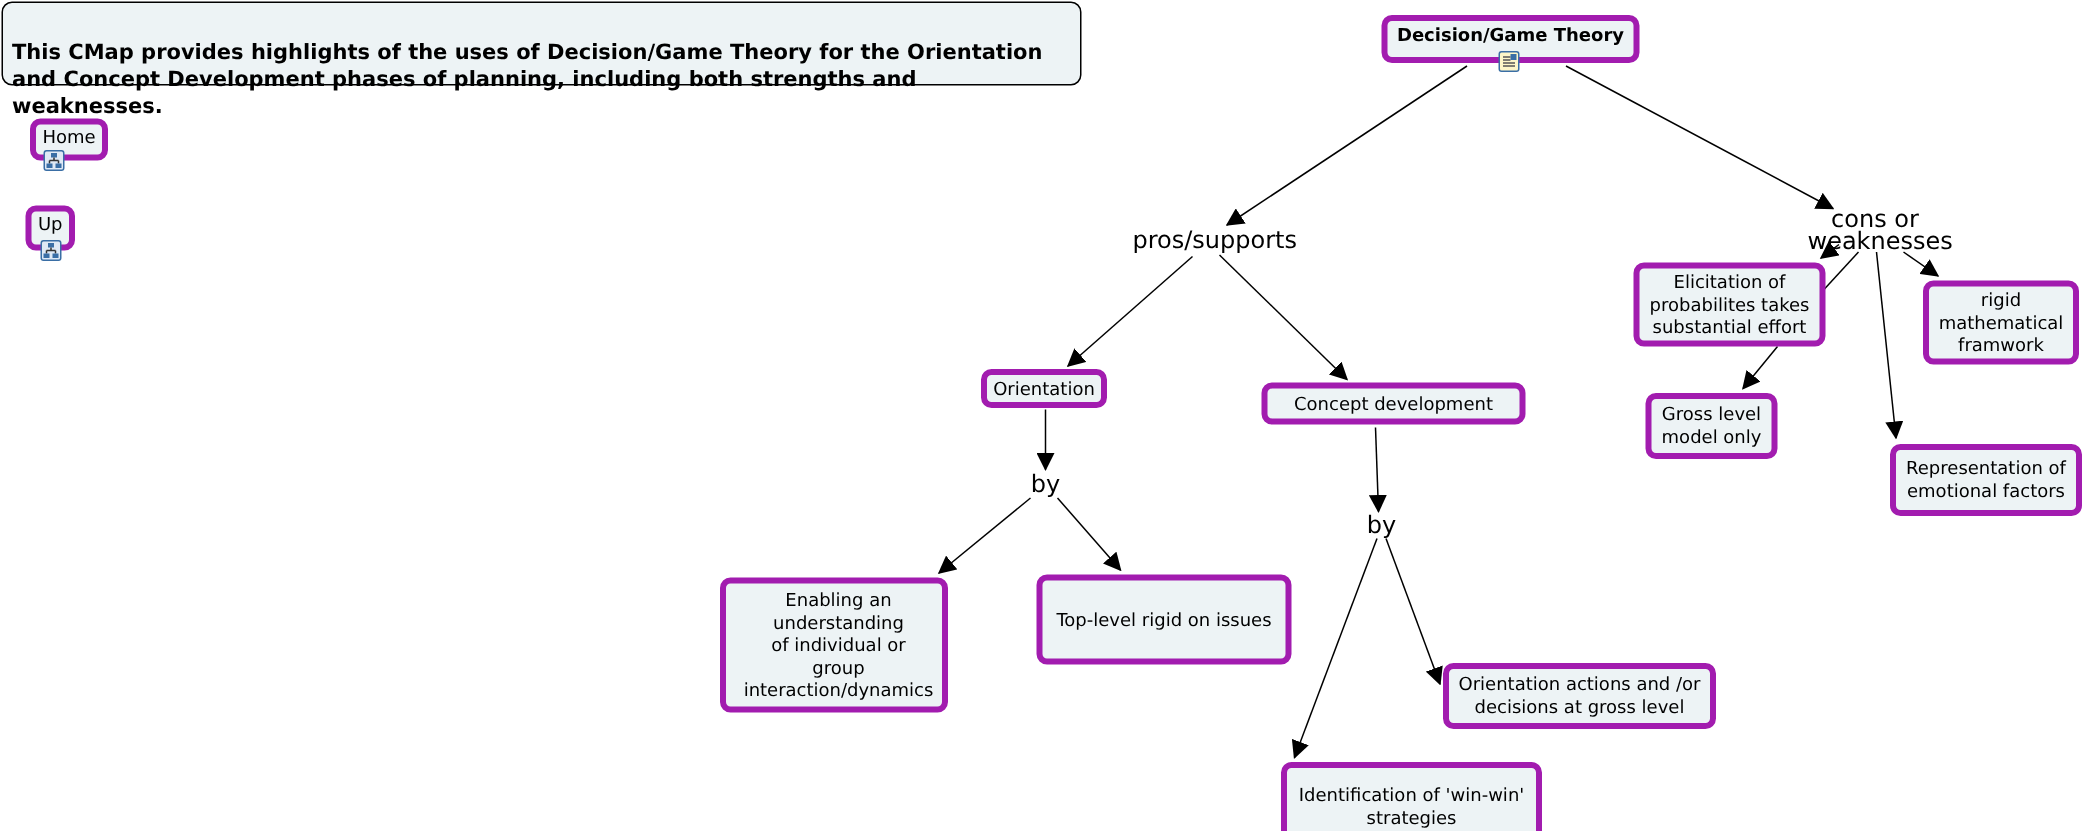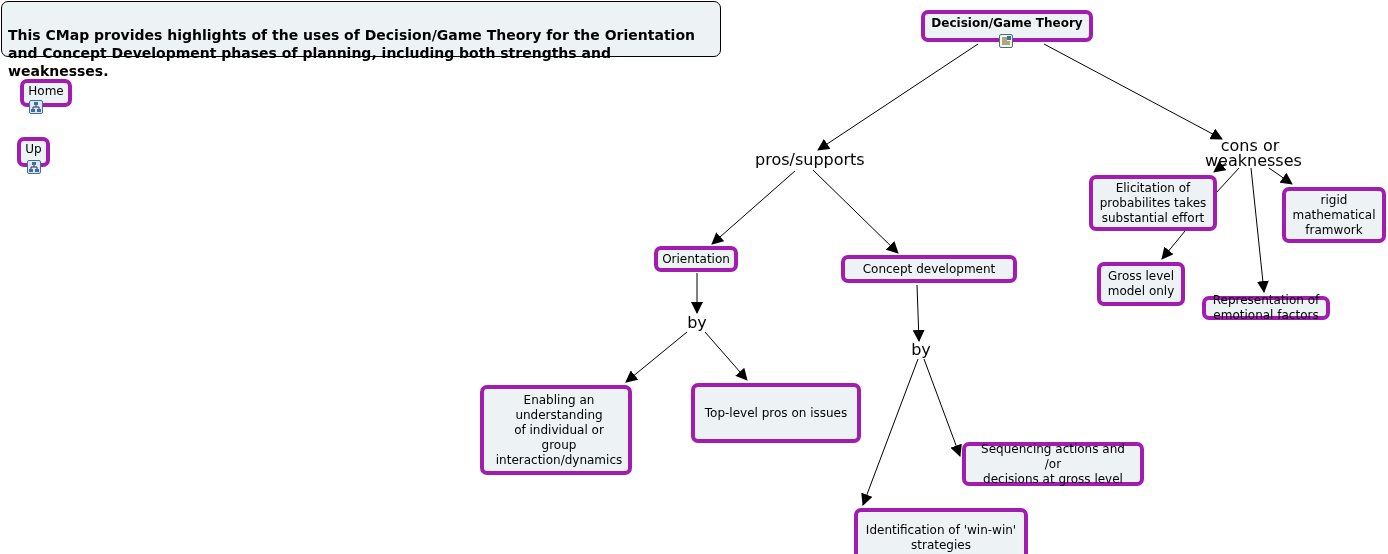--- a/index.html
+++ b/index.html
@@ -89,27 +89,27 @@
 <div class="phrase" style="left:1205px;top:138px;width:90px;">cons or
 weaknesses</div>
 <div class="phrase" style="left:685px;top:315px;width:24px;">by</div>
 <div class="phrase" style="left:909px;top:342px;width:24px;">by</div>
 
 <div class="concept" style="left:654px;top:246px;width:84px;height:26px;">Orientation</div>
 <div class="concept" style="left:841px;top:255px;width:176px;height:28px;">Concept development</div>
 <div class="concept" style="left:480px;top:385px;width:152px;height:90px;padding-left:12px;">Enabling an understanding
 of individual or group
 interaction/dynamics</div>
-<div class="concept" style="left:691px;top:383px;width:170px;height:60px;">Top-level pros on issues</div>
-<div class="concept" style="left:962px;top:442px;width:182px;height:44px;">Sequencing actions and /or
+<div class="concept" style="left:691px;top:383px;width:170px;height:60px;">Top-level rigid on issues</div>
+<div class="concept" style="left:962px;top:442px;width:182px;height:44px;">Orientation actions and /or
 decisions at gross level</div>
 <div class="concept" style="left:854px;top:508px;width:174px;height:60px;">Identification of 'win-win'
 strategies</div>
 <div class="concept" style="left:1089px;top:175px;width:128px;height:56px;">Elicitation of
 probabilites takes
 substantial effort</div>
 <div class="concept" style="left:1097px;top:262px;width:88px;height:44px;">Gross level
 model only</div>
-<div class="concept" style="left:1202px;top:296px;width:128px;height:24px;">Representation of
+<div class="concept" style="left:1260px;top:296px;width:128px;height:48px;">Representation of
 emotional factors</div>
 <div class="concept" style="left:1282px;top:187px;width:104px;height:56px;">rigid
 mathematical
 framwork</div>
 
 </body></html>

